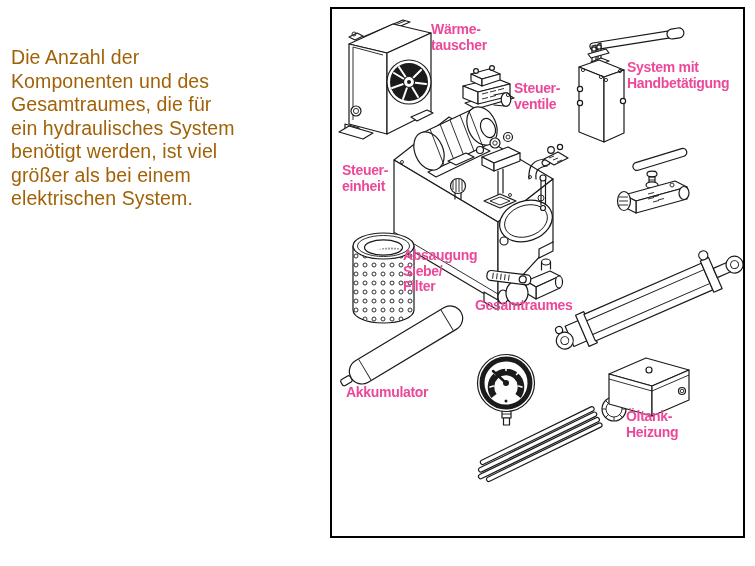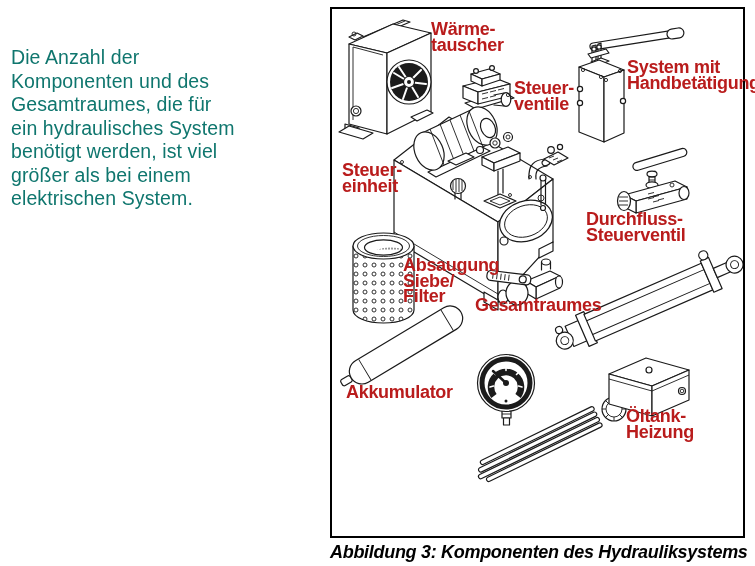--- a/index.html
+++ b/index.html
@@ -1,25 +1,25 @@
 <!DOCTYPE html>
 <html><head>
 <meta charset="utf-8">
 <style>
   html,body{margin:0;padding:0;background:#fff;}
   #page{position:relative;width:755px;height:566px;background:#ffffff;overflow:hidden;
         font-family:"Liberation Sans",sans-serif;color:#000;}
   #intro{position:absolute;left:11px;top:46px;width:318px;
          font-size:19.5px;line-height:23.5px;font-weight:400;letter-spacing:0.1px;
-         white-space:pre-line;color:#0f766e;}
+         white-space:pre-line;color:#a16207;}
   #figure-box{position:absolute;left:330px;top:7px;width:411px;height:527px;
               border:2px solid #000;background:#fff;}
   #figure-box svg{position:absolute;left:0;top:0;}
-  .lbl{position:absolute;font-weight:700;font-size:18px;line-height:15.5px;
-       letter-spacing:-0.3px;white-space:pre-line;color:#b91c1c;}
+  .lbl{position:absolute;font-weight:700;font-size:14px;line-height:15.5px;
+       letter-spacing:-0.3px;white-space:pre-line;color:#ec4899;}
   #figure-caption{position:absolute;left:330px;top:542px;width:425px;
                   font-size:18px;font-weight:700;font-style:italic;
                   letter-spacing:-0.3px;color:#000;}
   
   .ln{stroke:#1a1a1a;stroke-width:1.2;fill:none;stroke-linejoin:round;stroke-linecap:round;}
   .f {stroke:#1a1a1a;stroke-width:1.2;fill:#ffffff;stroke-linejoin:round;}
   .dk{fill:#1b1b1b;stroke:none;}
   .wl{stroke:#ffffff;stroke-width:2;fill:none;stroke-linecap:round;}
   .thin{stroke:#1a1a1a;stroke-width:0.9;fill:none;}
 </style>
@@ -266,26 +266,23 @@
     </svg>
 
     <div class="lbl" style="left:99px;top:13px">Wärme-
 tauscher</div>
     <div class="lbl" style="left:182px;top:72px">Steuer-
 ventile</div>
     <div class="lbl" style="left:295px;top:51px">System mit
 Handbetätigung</div>
     <div class="lbl" style="left:10px;top:154px">Steuer-
 einheit</div>
-    <div class="lbl" style="left:254px;top:203px">Durchfluss-
-Steuerventil</div>
-    <div class="lbl" style="left:71px;top:249px">Absaugung
+    <div class="lbl" style="left:71px;top:239px">Absaugung
 Siebe/
 Filter</div>
     <div class="lbl" style="left:143px;top:289px">Gesamtraumes</div>
     <div class="lbl" style="left:14px;top:376px">Akkumulator</div>
     <div class="lbl" style="left:294px;top:400px">Öltank-
 Heizung</div>
   </div>
 
-  <div id="figure-caption">Abbildung 3: Komponenten des Hydrauliksystems</div>
 
 </div>
 
 </body></html>

